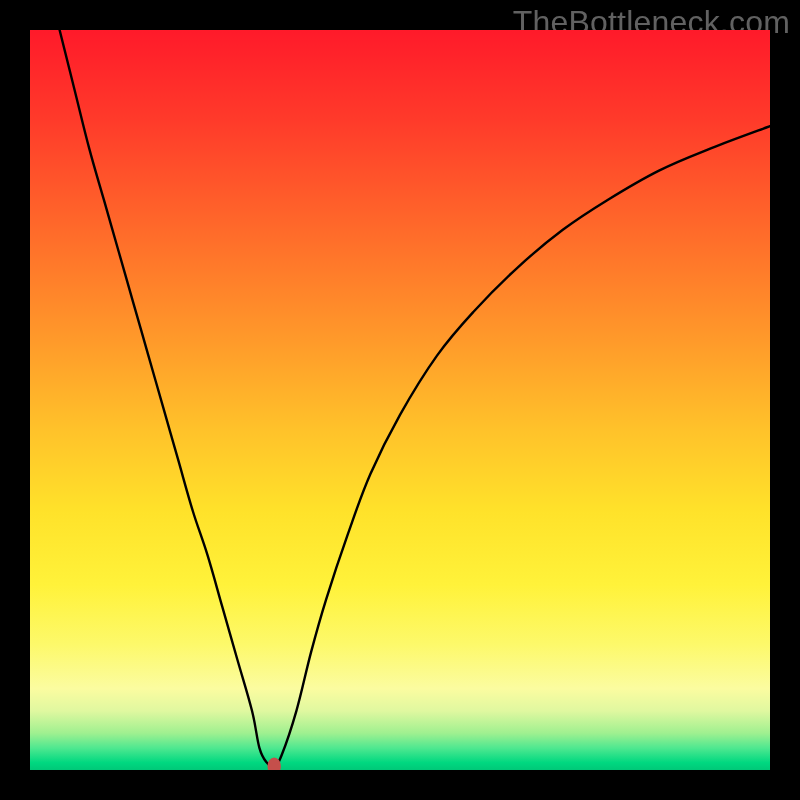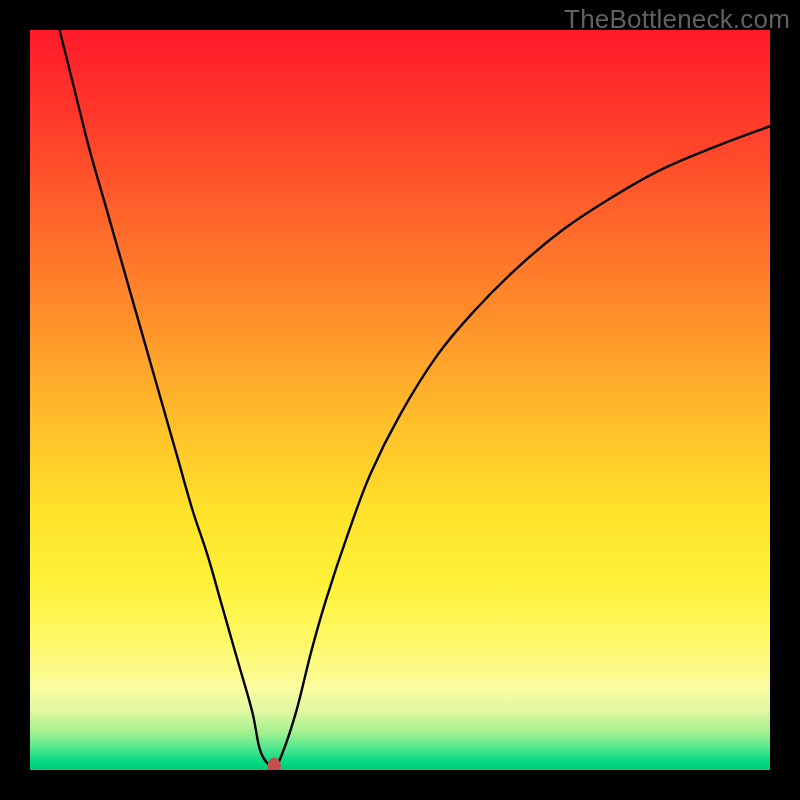--- a/index.html
+++ b/index.html
@@ -49,21 +49,21 @@
       #50e890 97%,
       #00d880 99%,
       #00c878 100%
     );
   }
   .watermark {
     position: absolute;
     top: 4px;
     right: 10px;
     color: #616161;
-    font-size: 26px;
+    font-size: 32px;
     font-weight: 500;
     letter-spacing: 0.2px;
   }
   svg.curve {
     position: absolute;
     left: 0;
     top: 0;
     width: 740px;
     height: 740px;
   }

